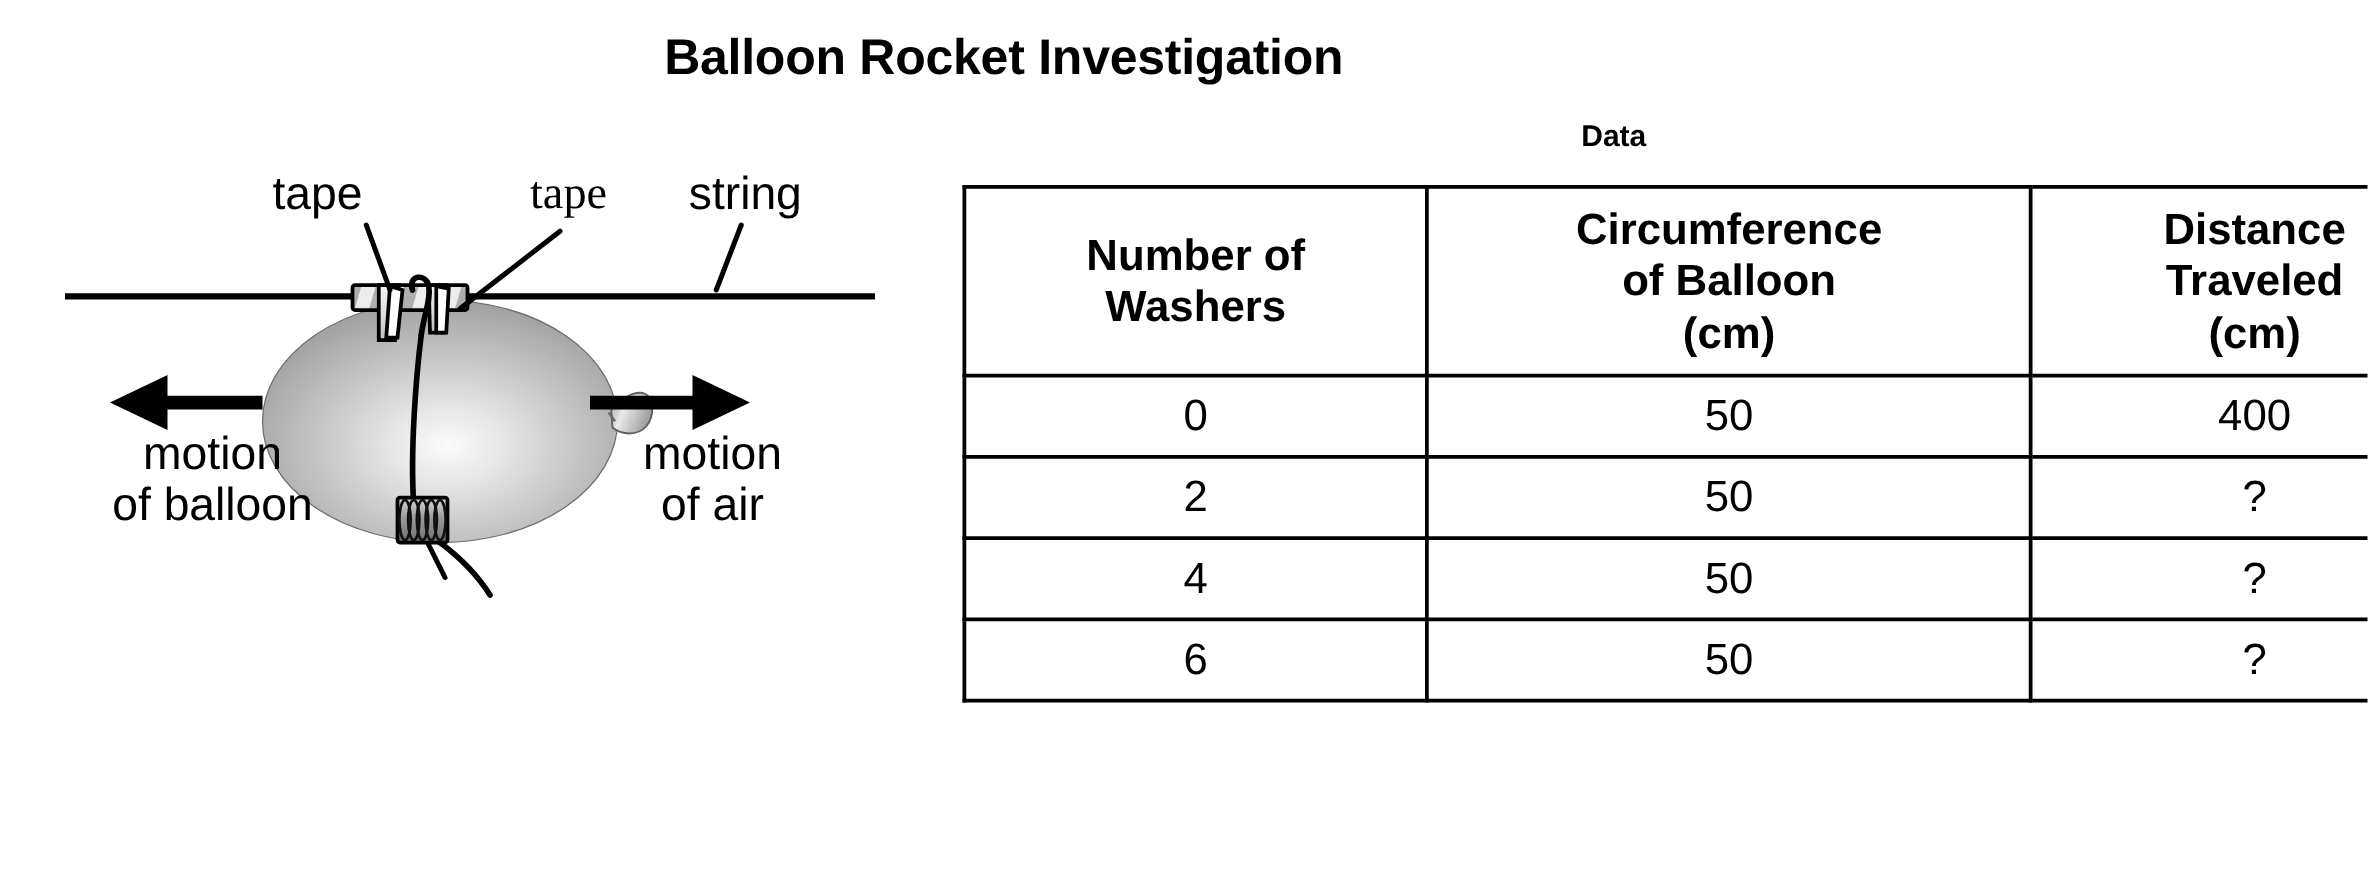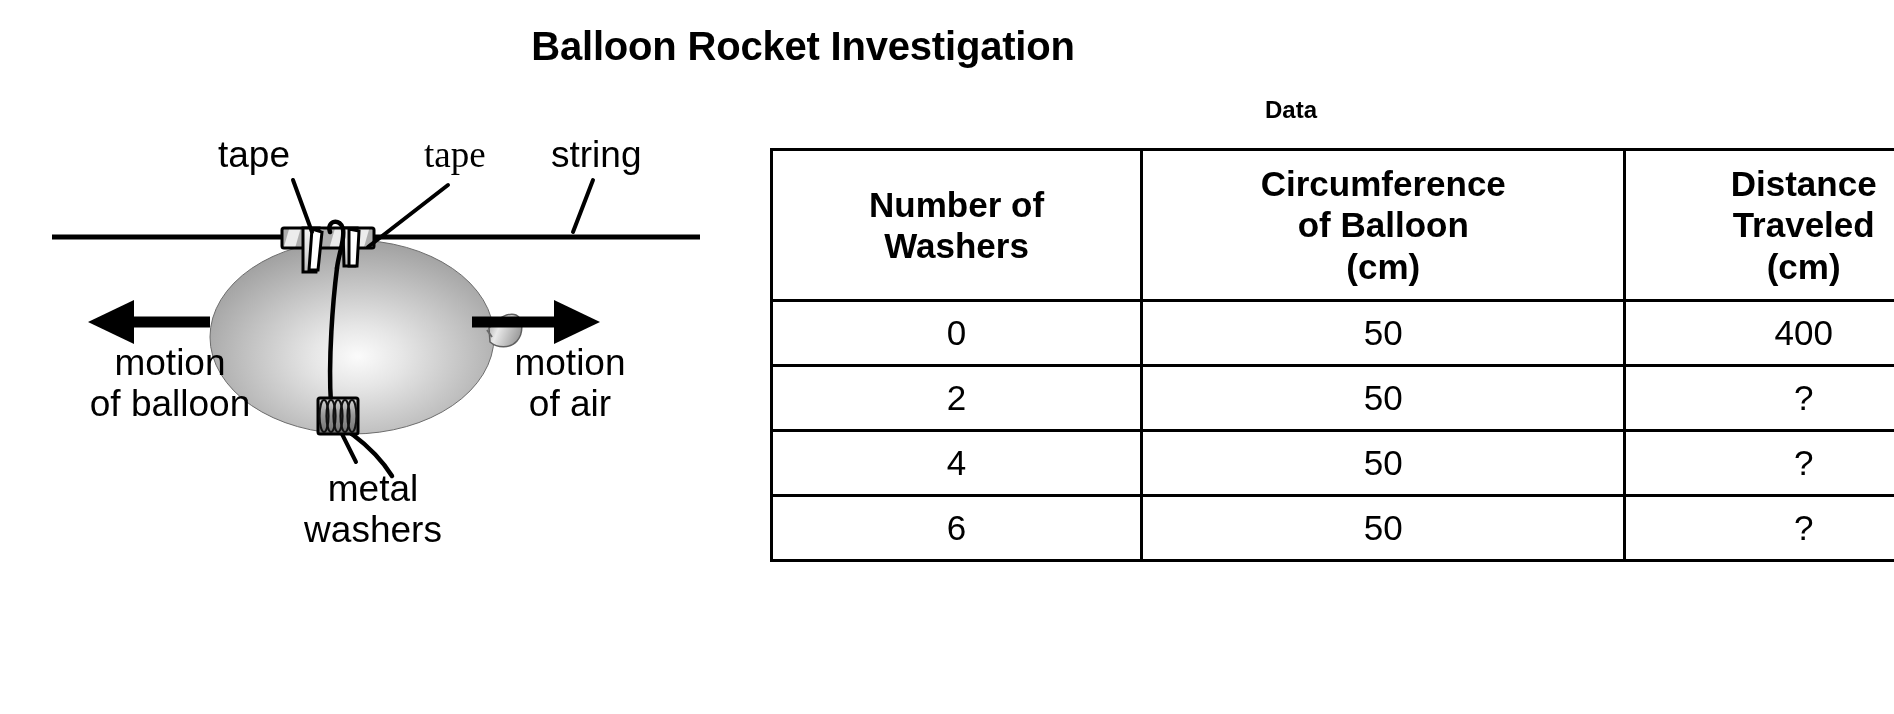--- a/index.html
+++ b/index.html
@@ -210,24 +210,20 @@
   <div class="diagram-label" id="label-motion-balloon">
     <span class="hdr-line">motion</span>
     <span class="hdr-line">of balloon</span>
   </div>
 
   <div class="diagram-label" id="label-motion-air">
     <span class="hdr-line">motion</span>
     <span class="hdr-line">of air</span>
   </div>
 
-  <div class="diagram-label" id="label-metal-washers">
-    <span class="hdr-line">metal</span>
-    <span class="hdr-line">washers</span>
-  </div>
 </div>
 
 <div id="data-heading">Data</div>
 
 <table id="data-table">
   <colgroup>
     <col class="c-washers">
     <col class="c-circ">
     <col class="c-dist">
   </colgroup>

